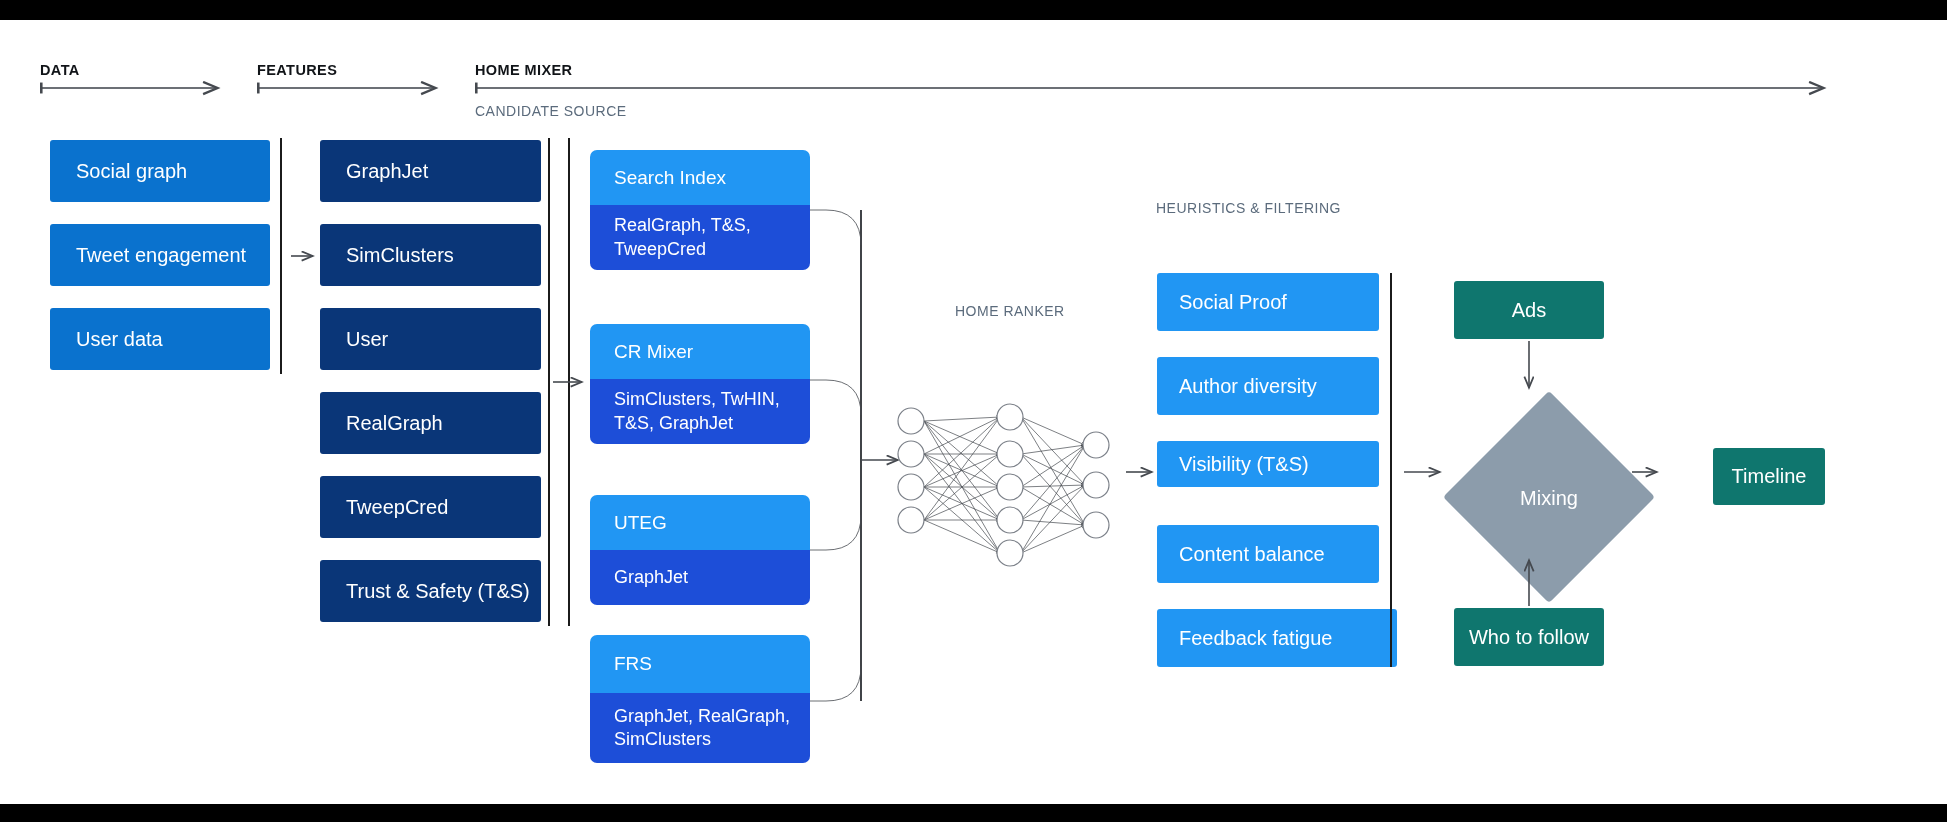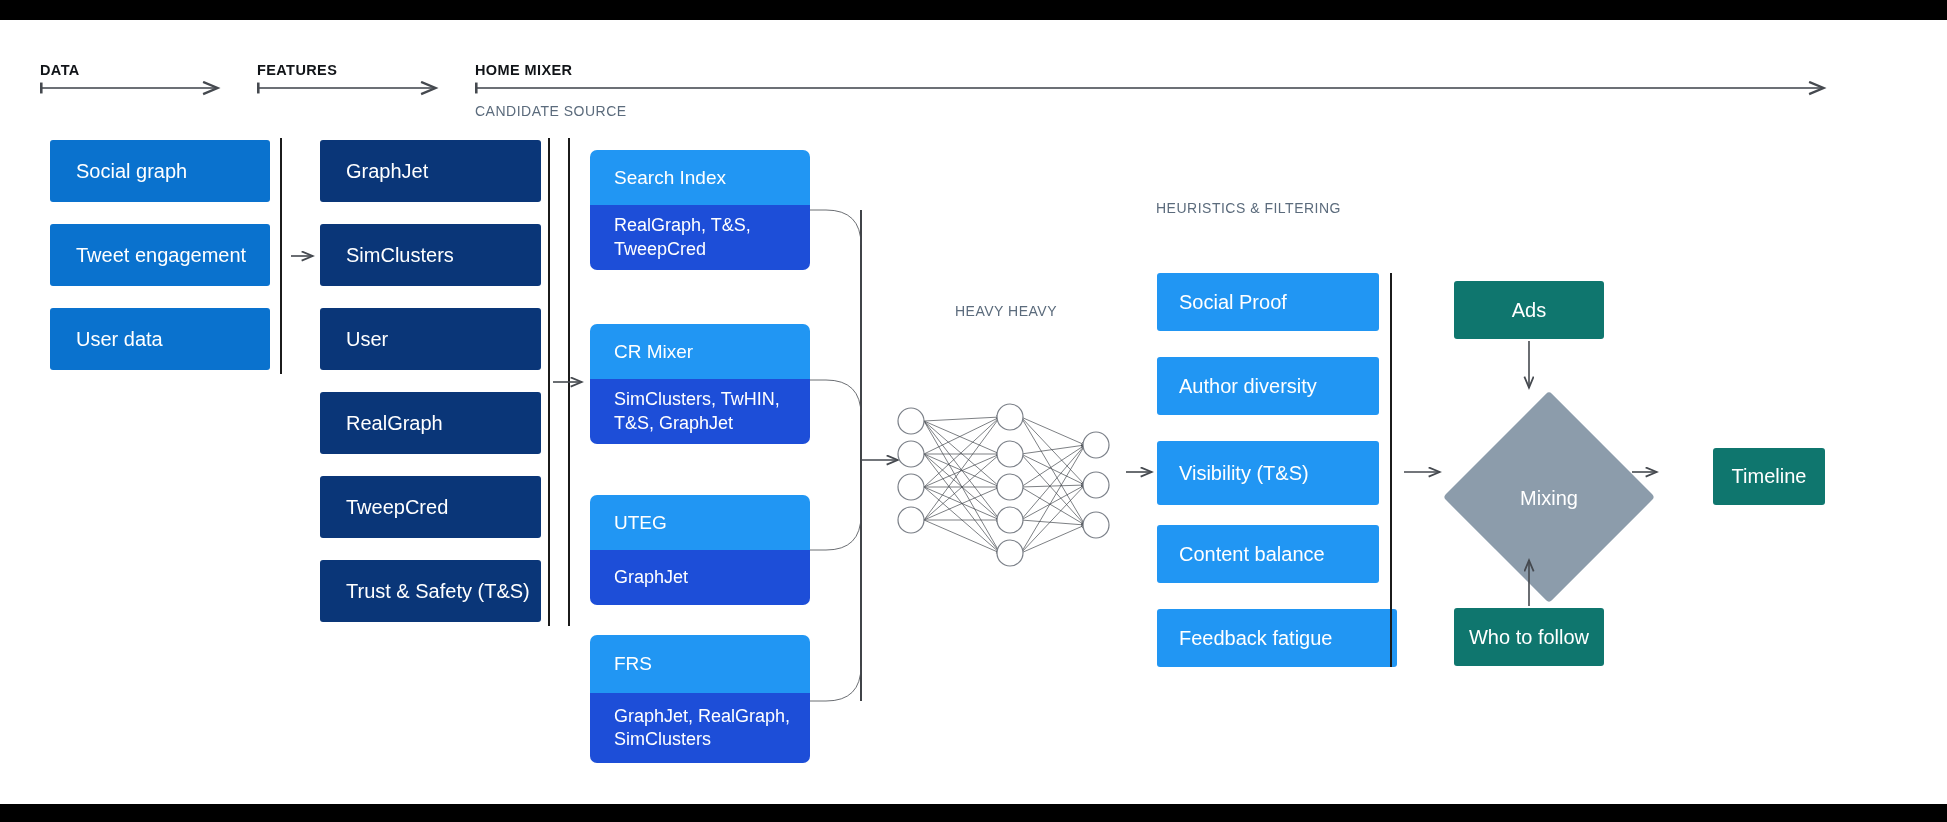--- a/index.html
+++ b/index.html
@@ -140,21 +140,21 @@
 <div class="bar-top"></div>
 <div class="bar-bottom"></div>
 
 <div id="canvas">
 
   <div class="phase-title" style="left:40px; top:42px;">DATA</div>
   <div class="phase-title" style="left:257px; top:42px;">FEATURES</div>
   <div class="phase-title" style="left:475px; top:42px;">HOME MIXER</div>
 
   <div class="sub-title" style="left:475px; top:83px;">CANDIDATE SOURCE</div>
-  <div class="sub-title" style="left:955px; top:283px;">HEAVY HEAVY</div>
+  <div class="sub-title" style="left:955px; top:283px;">HOME RANKER</div>
   <div class="sub-title" style="left:1156px; top:180px;">HEURISTICS &amp; FILTERING</div>
 
   <div class="box box-data" style="left:50px; top:120px; width:220px; height:62px;">
     <span>Social graph</span>
   </div>
   <div class="box box-data" style="left:50px; top:204px; width:220px; height:62px;">
     <span>Tweet engagement</span>
   </div>
   <div class="box box-data" style="left:50px; top:288px; width:220px; height:62px;">
     <span>User data</span>
@@ -204,21 +204,21 @@
     <div class="cs-head" style="height:58px;">FRS</div>
     <div class="cs-body" style="height:70px;">GraphJet, RealGraph, SimClusters</div>
   </div>
 
   <div class="box box-heuristic" style="left:1157px; top:253px; width:222px; height:58px;">
     <span>Social Proof</span>
   </div>
   <div class="box box-heuristic" style="left:1157px; top:337px; width:222px; height:58px;">
     <span>Author diversity</span>
   </div>
-  <div class="box box-heuristic" style="left:1157px; top:421px; width:222px; height:64px;">
+  <div class="box box-heuristic" style="left:1157px; top:421px; width:222px; height:46px;">
     <span>Visibility (T&amp;S)</span>
   </div>
   <div class="box box-heuristic" style="left:1157px; top:505px; width:222px; height:58px;">
     <span>Content balance</span>
   </div>
   <div class="box box-heuristic" style="left:1157px; top:589px; width:240px; height:58px;">
     <span>Feedback fatigue</span>
   </div>
 
   <div class="vrule" style="left:1390px; top:253px; height:394px;"></div>

